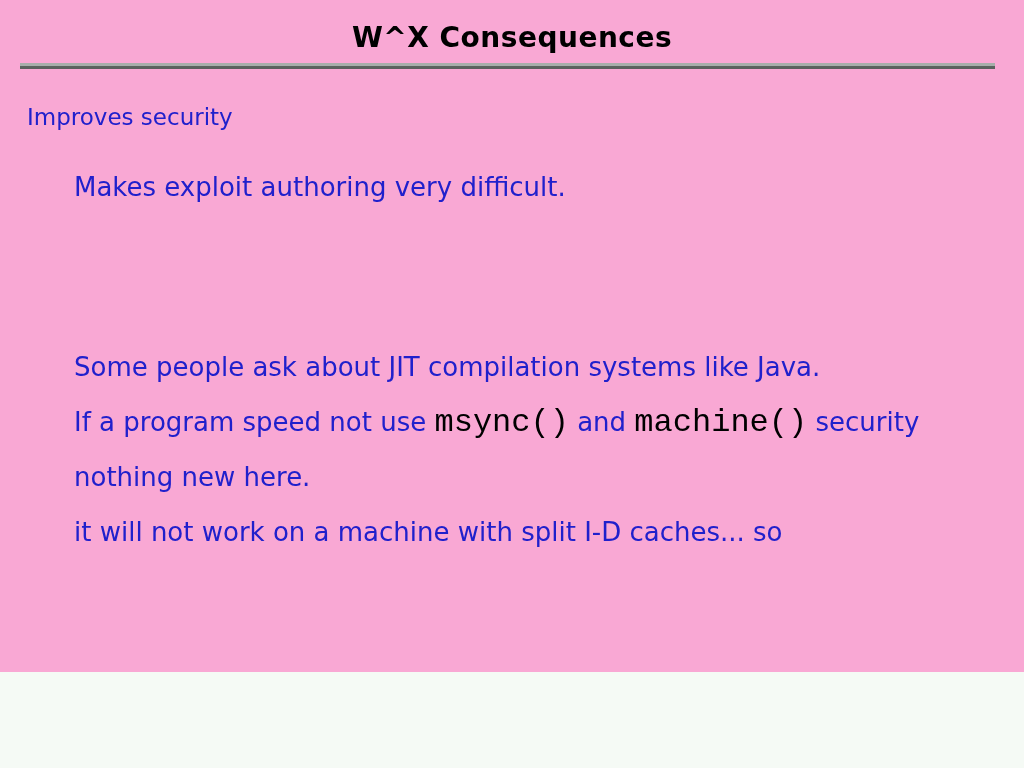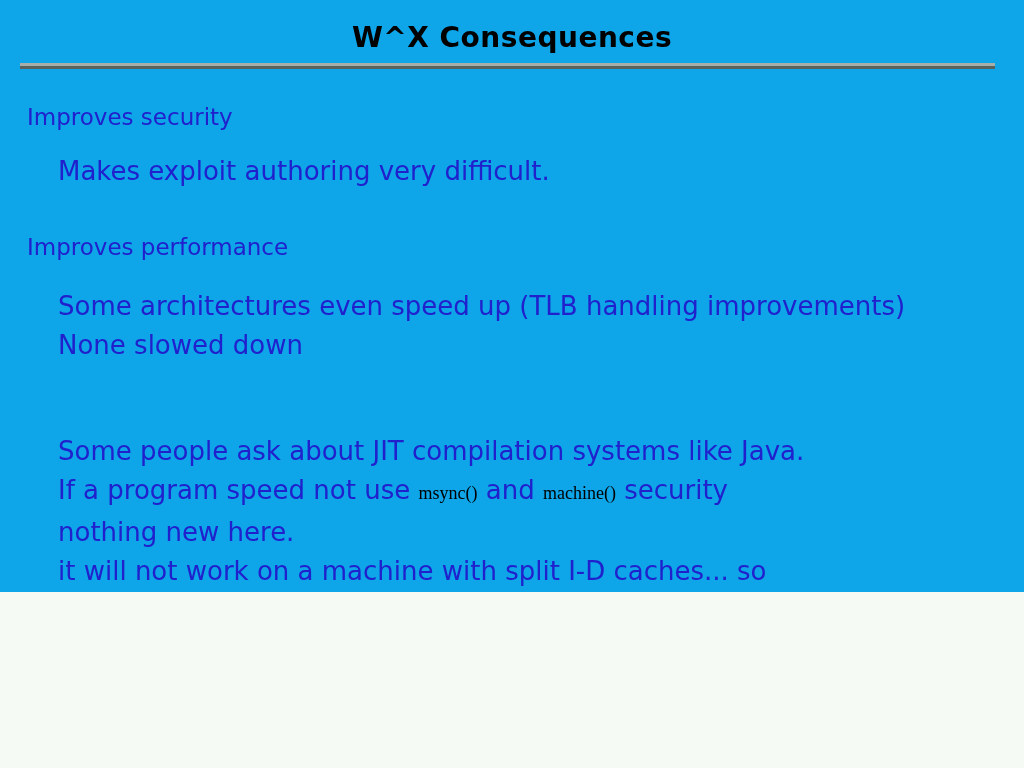--- a/index.html
+++ b/index.html
@@ -15,22 +15,22 @@
     overflow: hidden;
     position: relative;
   }
 
   
   .slide {
     position: absolute;
     left: 0;
     top: 0;
     width: 1024px;
-    height: 592px;
-    background: #0ea5e9;
+    height: 672px;
+    background: #f9a8d4;
   }
 
   
   .slide-title {
     position: absolute;
     left: 0;
     top: 22px;
     width: 1024px;
     text-align: center;
     font-family: "DejaVu Sans", sans-serif;
@@ -86,40 +86,40 @@
     color: #2020cc;
     font-family: "DejaVu Sans", sans-serif;
     font-size: 23px;
     line-height: 29px;
     font-weight: normal;
     white-space: pre;
   }
 
   
   .lvl2 {
-    margin: 0;
+    margin: 16px;
     padding: 0 0 0 58px;
     color: #2020cc;
     font-family: "DejaVu Sans", sans-serif;
     font-size: 26px;
     line-height: 39px;
     font-weight: normal;
     white-space: pre;
   }
 
   
   .gap-after-l1 { height: 20px; }
   .gap-between-blocks { height: 42px; }
   .gap-after-l1-wide { height: 25px; }
 
   
   .code {
     color: #000000;
-    font-family: Liberation Serif, serif;
-    font-size: 18px;
+    font-family: Liberation Mono, monospace;
+    font-size: 32px;
   }
 </style>
 </head>
 <body>
 
 <div class="slide">
 
   <div class="slide-title">W^X Consequences</div>
 
   <div class="title-rule">
@@ -130,26 +130,20 @@
   <div class="body">
 
     <div class="block">
       <div class="lvl1">Improves security</div>
       <div class="gap-after-l1"></div>
       <div class="lvl2">Makes exploit authoring very difficult.</div>
     </div>
 
     <div class="gap-between-blocks"></div>
 
-    <div class="block">
-      <div class="lvl1">Improves performance</div>
-      <div class="gap-after-l1-wide"></div>
-      <div class="lvl2">Some architectures even speed up (TLB handling improvements)</div>
-      <div class="lvl2">None slowed down</div>
-    </div>
 
     <div class="gap-between-blocks"></div>
 
     <div class="block">
       <div class="gap-after-l1-wide"></div>
 
       <div class="lvl2">Some people ask about JIT compilation systems like Java.</div>
 
       <div class="lvl2"><span>If a program speed not use </span><span class="code">msync()</span><span> and </span><span class="code">machine()</span><span> security</span></div>
 

